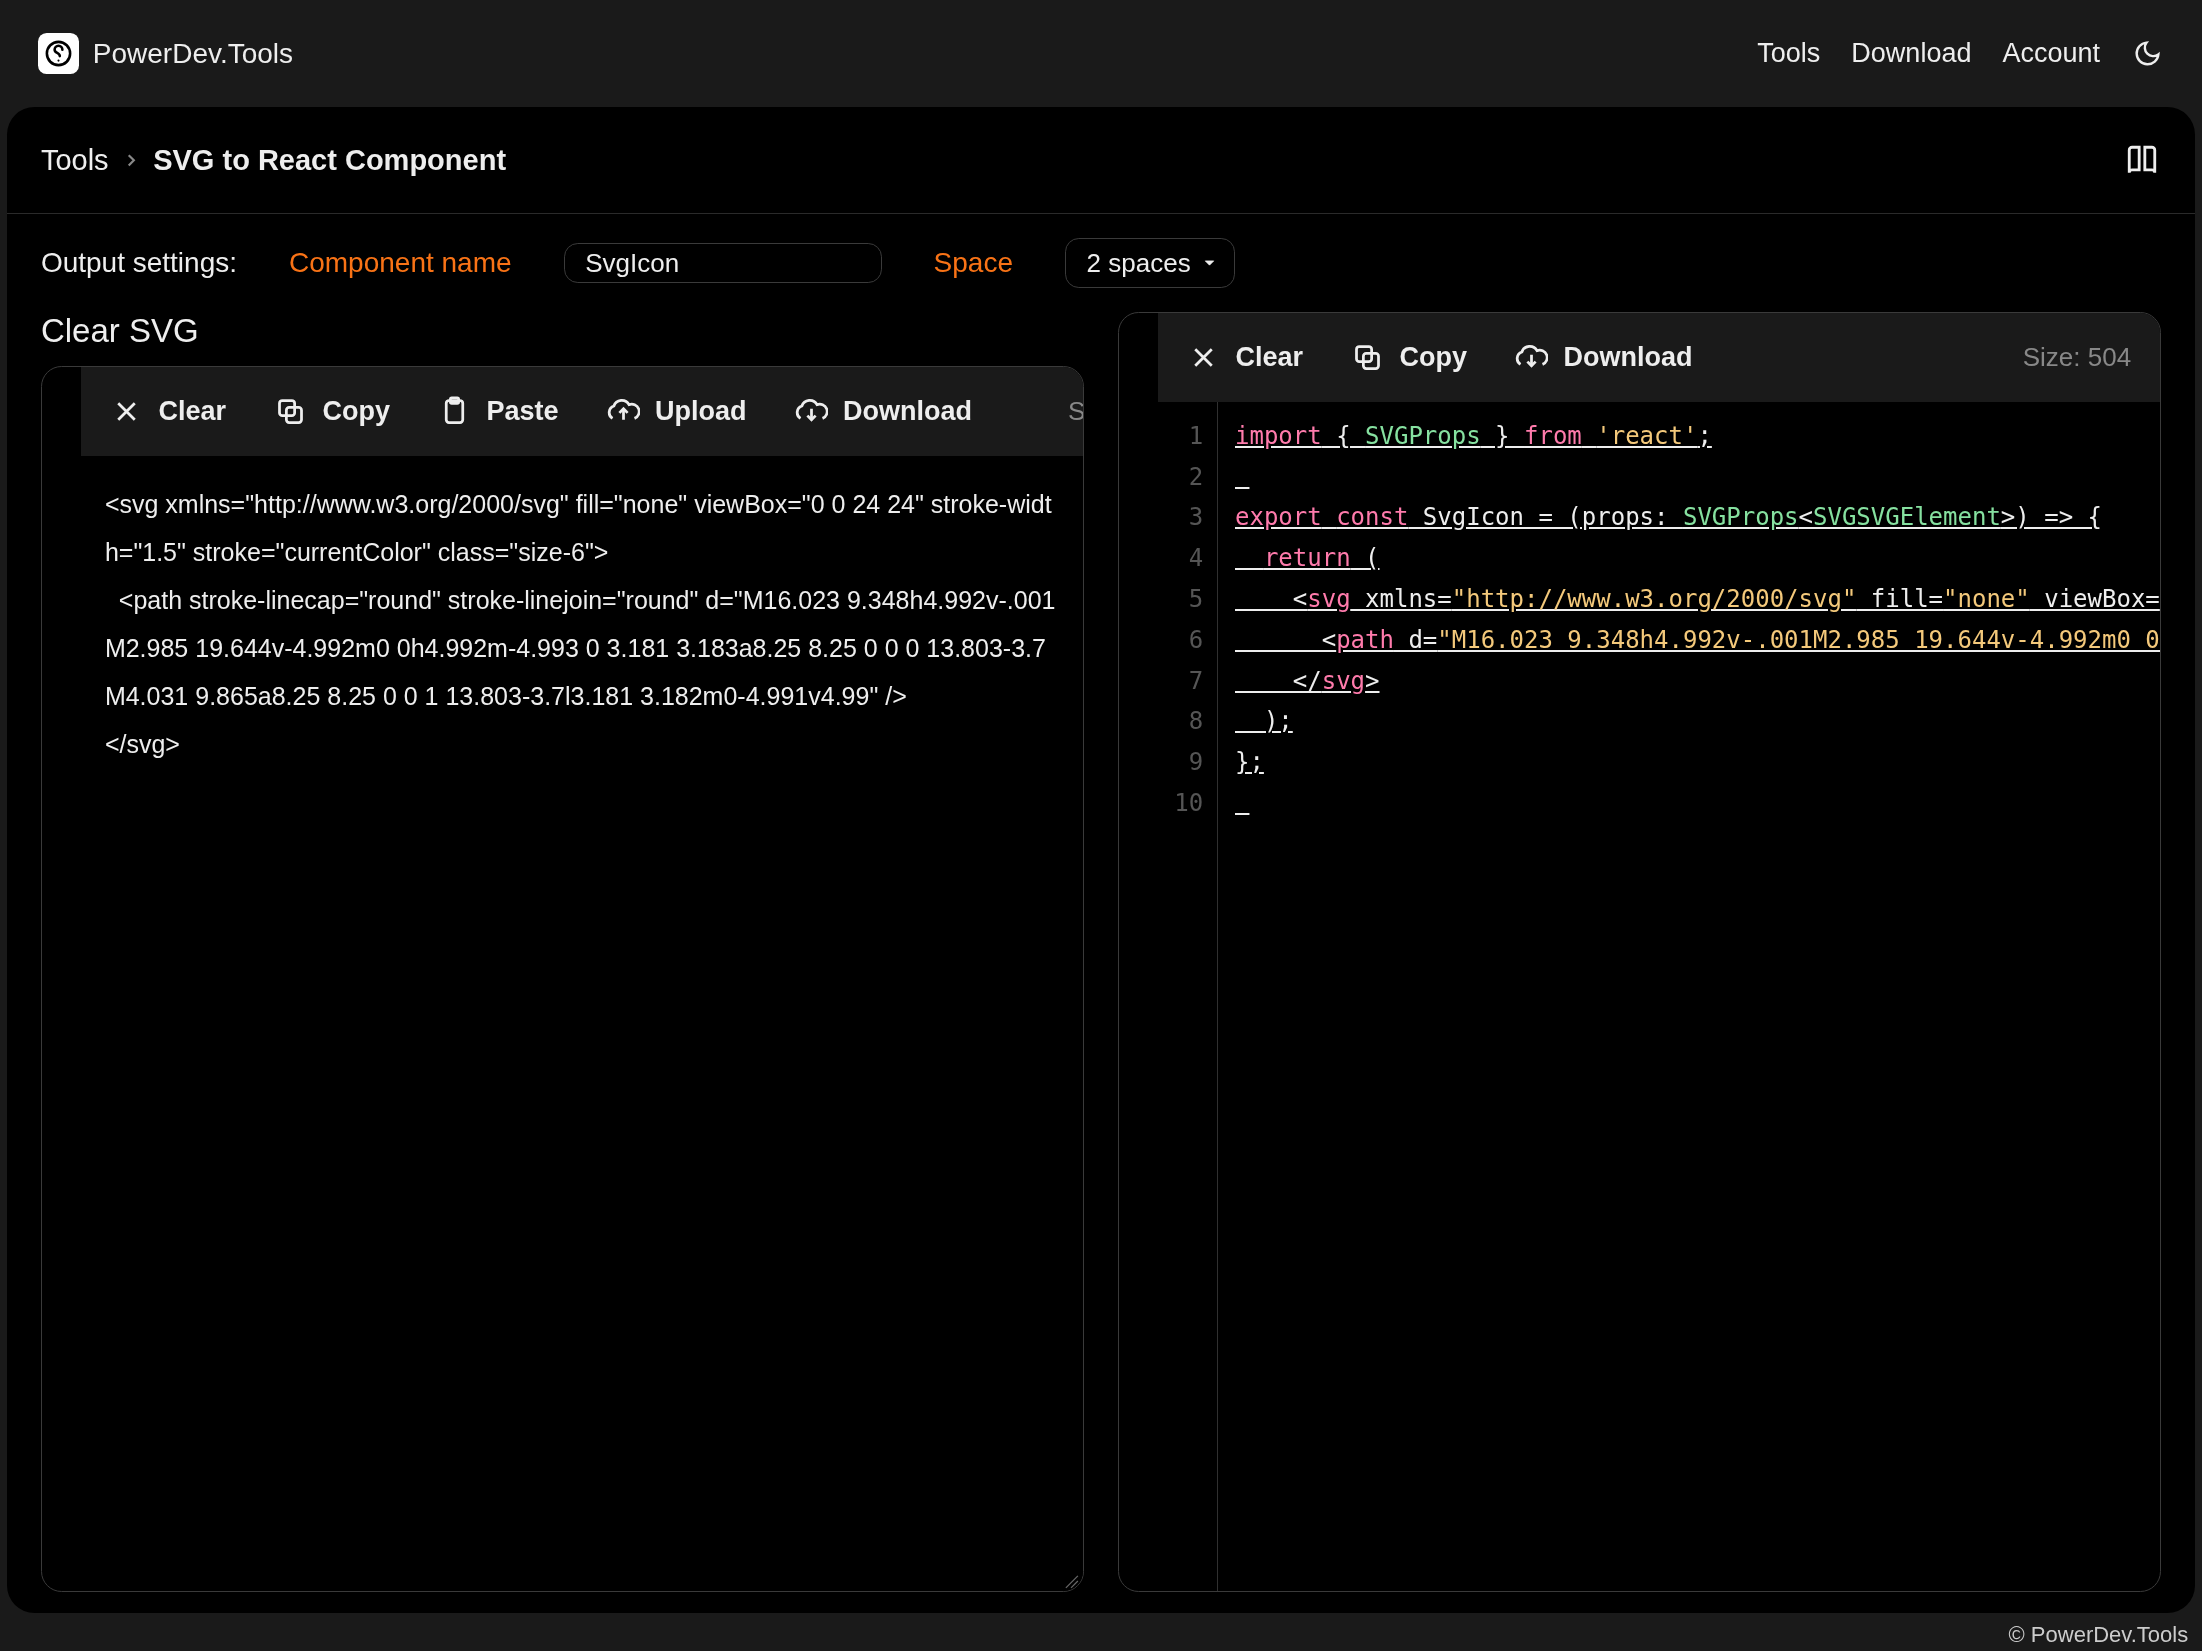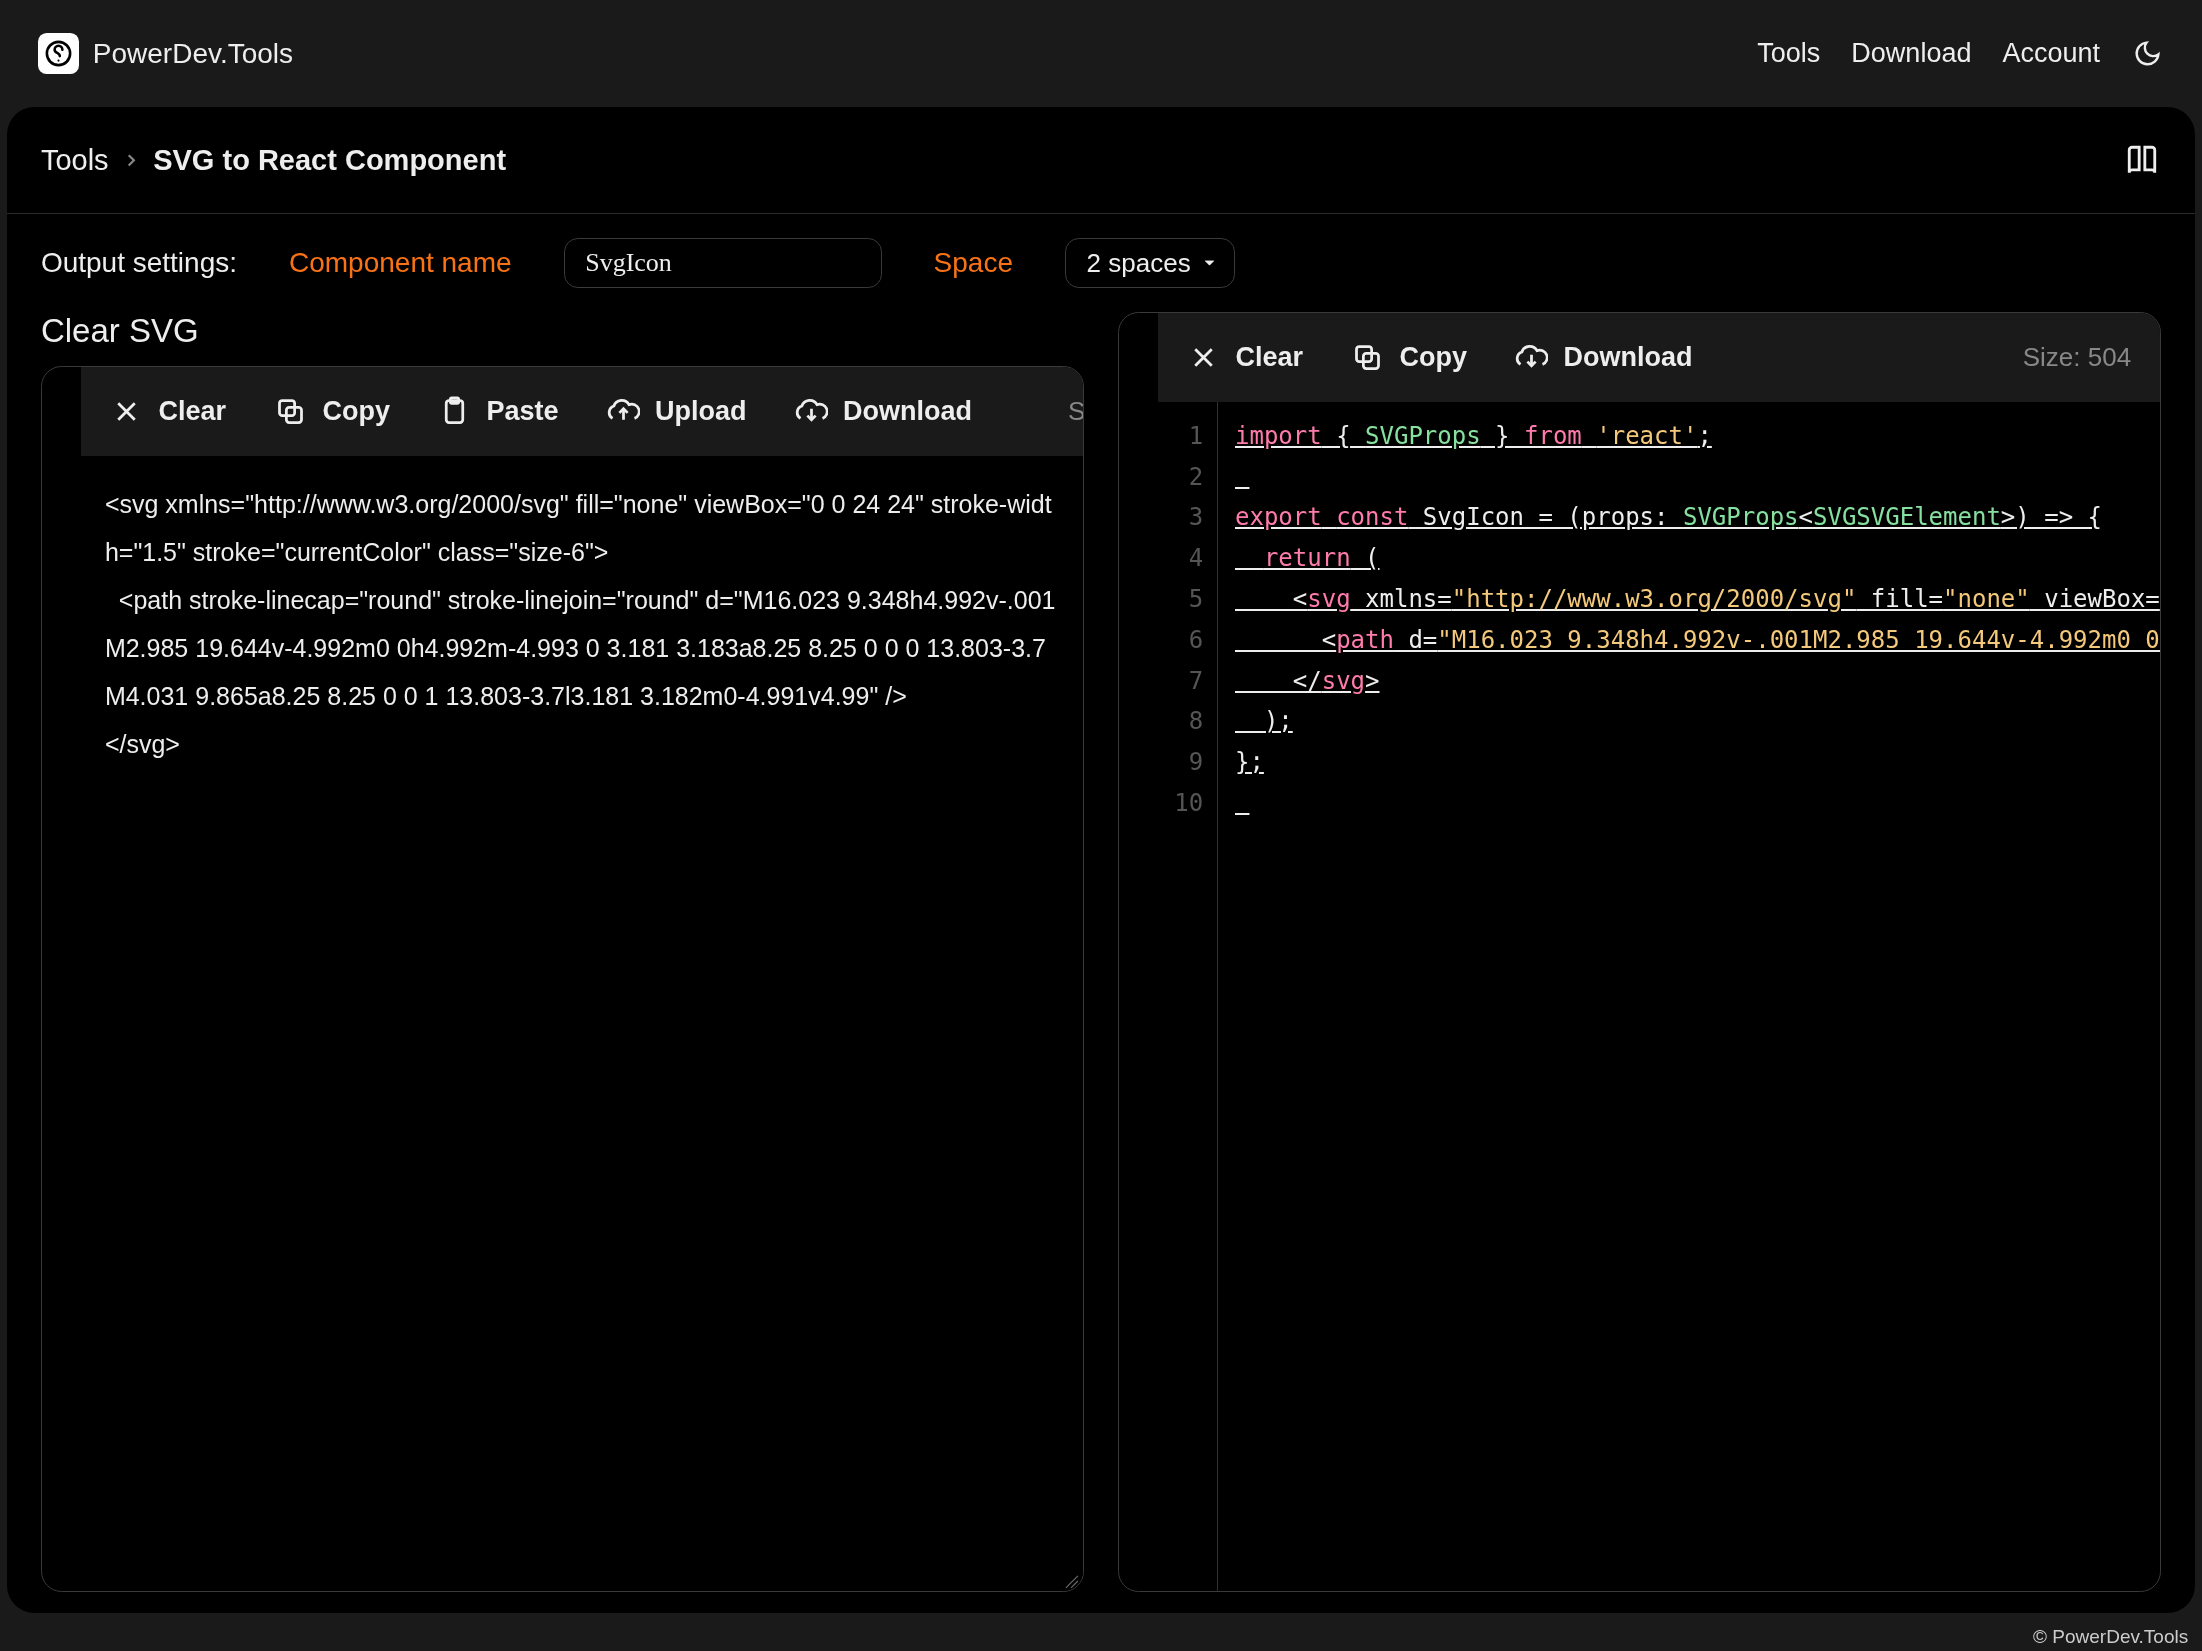--- a/index.html
+++ b/index.html
@@ -72,26 +72,25 @@
     align-items:center;
     padding: 24px 34px 24px 34px;
     gap: 52px;
   }
   .settings-label { font-size: 28px; color:#eee; }
   .settings-sublabel { font-size: 28px; color:#f97316; }
   .name-input {
     background:#000;
     border:0.9px solid #3a3a3a;
     border-radius: 13.8px;
-    height: 50px;
+    height: 40px;
     width: 318px;
     color:#eee;
     font-size:26px;
     padding: 0 20.6px;
-    font-family: Liberation Serif, serif;
   }
   .space-select {
     background:#000;
     border:0.9px solid #3a3a3a;
     border-radius: 13.8px;
     height: 50px;
     padding: 0 43px 0 20.6px;
     color:#eee;
     font-size:26px;
     display:flex;
@@ -213,21 +212,21 @@
 
   
   .tk-k  { color:#ff7bac; }  
   .tk-s  { color:#f4c97b; }  
   .tk-t  { color:#86e1a0; }  
 
   
   .footer {
     position:fixed;
     bottom:3.4px; right:13.8px;
-    font-size:19px;
+    font-size:22px;
     color:#ccc;
   }
 </style>
 </head>
 <body>
 
 <div class="topnav">
   <div class="brand">
     <div class="brand-logo">
       <svg viewBox="0 0 24 24" fill="none" stroke="#000" stroke-width="2">

